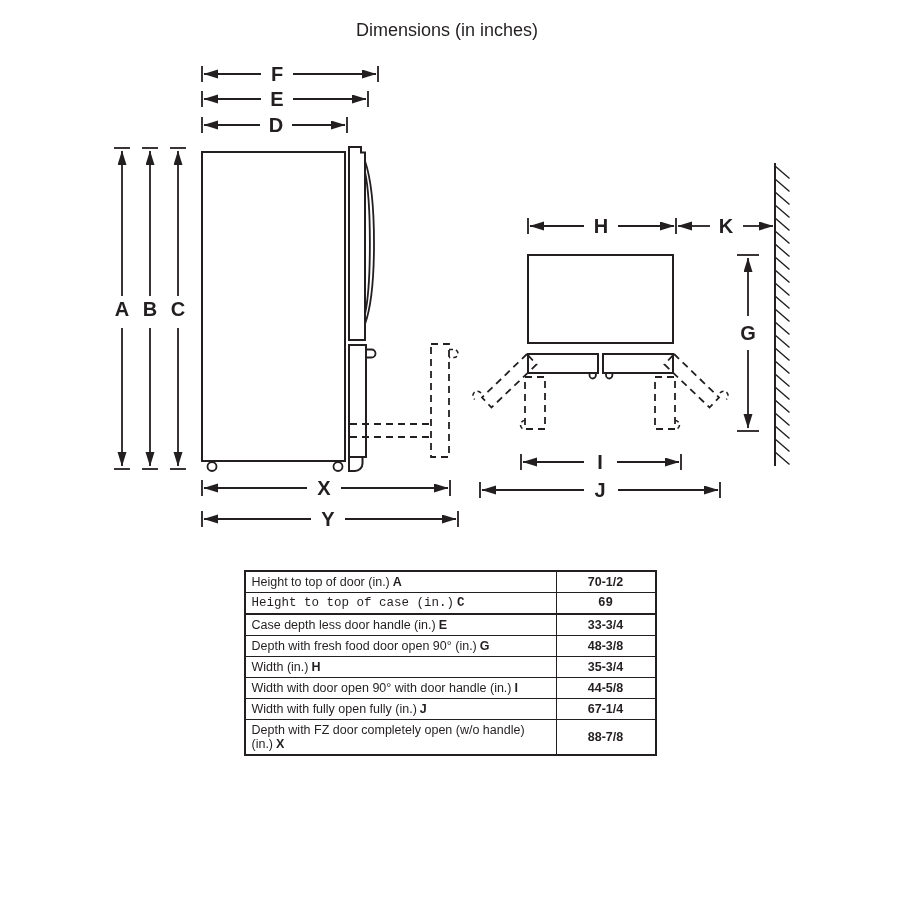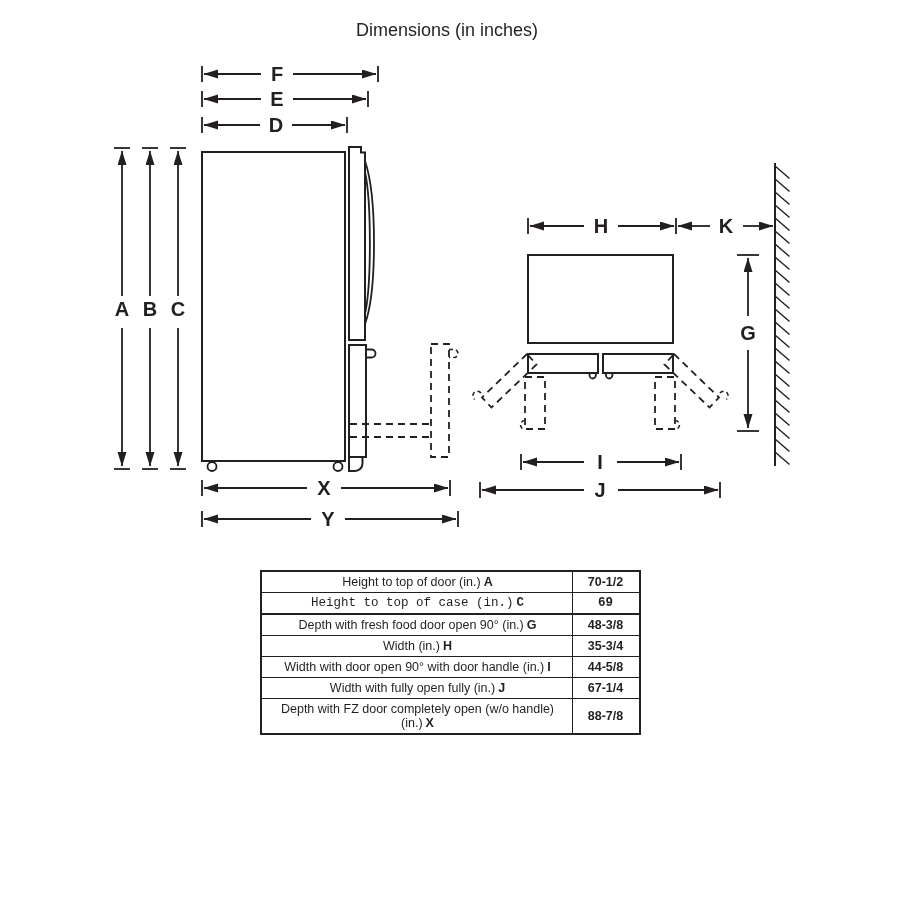--- a/index.html
+++ b/index.html
@@ -8,22 +8,22 @@
   .dimlbl{font-family:"Liberation Sans",sans-serif;font-weight:bold;font-size:20px;fill:#231f20;}
   .ttl{font-family:"Liberation Sans",sans-serif;font-size:18px;fill:#231f20;}
   .ln{stroke:#231f20;fill:none;stroke-width:2;}
   .thin{stroke:#231f20;fill:none;stroke-width:1.8;}
   .dash{stroke:#231f20;fill:none;stroke-width:1.8;stroke-dasharray:7 5;}
   .dash2{stroke:#231f20;fill:none;stroke-width:1.6;stroke-dasharray:4 3;}
   .hatch{stroke:#231f20;fill:none;stroke-width:1.4;}
   table.dims{margin:25px auto 0 auto;border-collapse:collapse;border:2px solid #231f20;
     font-size:12.5px;line-height:14px;color:#231f20;}
   table.dims td{border:1.5px solid #231f20;}
-  td.lbl{width:300px;padding:3px 4px 3px 6px;text-align:center;}
-  td.val{width:62px;padding:3px 2px;text-align:center;font-weight:bold;vertical-align:middle;}
+  td.lbl{width:300px;padding:3px 4px 3px 6px;text-align:left;}
+  td.val{width:62px;padding:3px 18px;text-align:center;font-weight:bold;vertical-align:middle;}
   td.lbl b{padding-left:3px;}
   tr.section td{border-bottom-width:2.5px;font-family:Liberation Mono, monospace;}
   tr.tall td{height:22px;}
 </style>
 </head>
 <body>
 
 <svg width="900" height="545" viewBox="0 0 900 545">
   <defs>
     <marker id="ah" markerWidth="16" markerHeight="10" refX="14" refY="4.5" orient="auto-start-reverse" markerUnits="userSpaceOnUse">
@@ -181,20 +181,24 @@
   <tbody>
     <tr>
       <td class="lbl"><span>Height to top of door (in.)</span><b>A</b></td>
       <td class="val">70-1/2</td>
     </tr>
     <tr class="section">
       <td class="lbl"><span>Height to top of case (in.)</span><b>C</b></td>
       <td class="val">69</td>
     </tr>
     <tr>
+      <td class="lbl"><span>Case depth less door handle (in.)</span><b>E</b></td>
+      <td class="val">33-3/4</td>
+    </tr>
+    <tr>
       <td class="lbl"><span>Depth with fresh food door open 90° (in.)</span><b>G</b></td>
       <td class="val">48-3/8</td>
     </tr>
     <tr>
       <td class="lbl"><span>Width (in.)</span><b>H</b></td>
       <td class="val">35-3/4</td>
     </tr>
     <tr>
       <td class="lbl"><span>Width with door open 90° with door handle (in.)</span><b>I</b></td>
       <td class="val">44-5/8</td>

